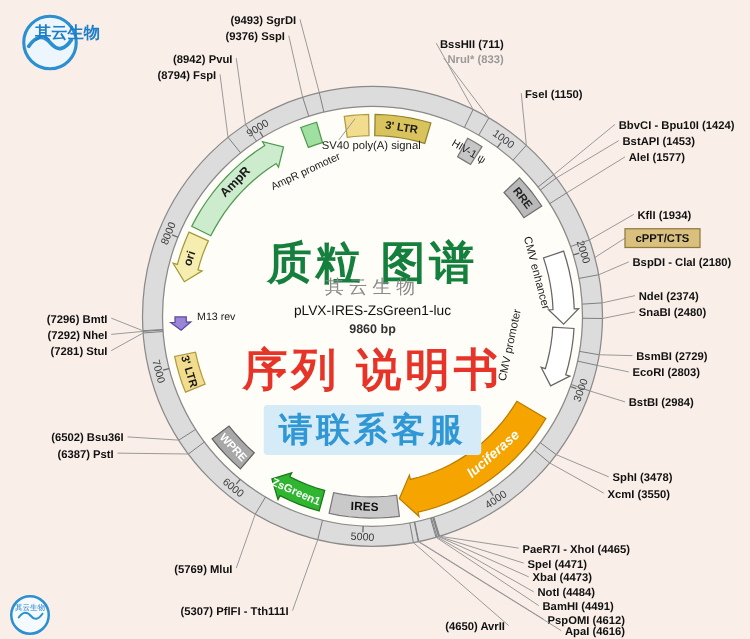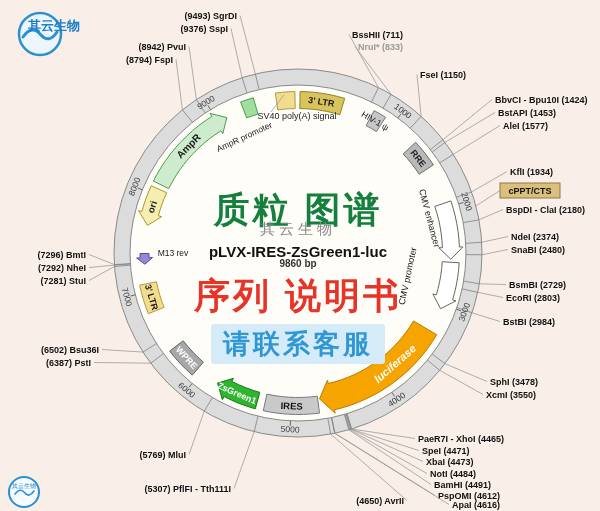--- a/index.html
+++ b/index.html
@@ -5,21 +5,21 @@
   html,body{margin:0;padding:0;}
   body{
     width:600px;height:511px;position:relative;overflow:hidden;
     background:#f9efe8;
     font-family:"Liberation Sans",sans-serif;
   }
   #plasmid-svg{position:absolute;left:0;top:0;font-family:"Liberation Sans",sans-serif;}
   .ct{position:absolute;left:298px;transform:translateX(-50%);white-space:nowrap;text-align:center;}
   .map-title{top:186px;font-size:36px;font-weight:bold;color:#15803d;letter-spacing:3px;}
   .company{top:220px;font-size:15px;color:#8a8a8a;letter-spacing:4px;}
-  .pname{top:243px;font-size:15px;font-weight:bold;color:#111;}
+  .pname{top:243px;font-size:11px;font-weight:normal;color:#111;}
   .psize{top:258px;font-size:10px;color:#333;font-weight:bold;}
   .promo-red{top:272px;font-size:36px;font-weight:bold;letter-spacing:3px;}
   .promo-blue{top:324px;font-size:27px;font-weight:bold;letter-spacing:3px;padding:2px 12px;border-radius:3px;}
   .logo-tl{position:absolute;left:8px;top:4px;}
   .logo-bl{position:absolute;left:6px;top:474px;}
 </style>
 </head>
 <body style="background: rgb(249, 239, 232);">
 
 <svg id="plasmid-svg" width="600" height="511" viewBox="0 0 600 511">

